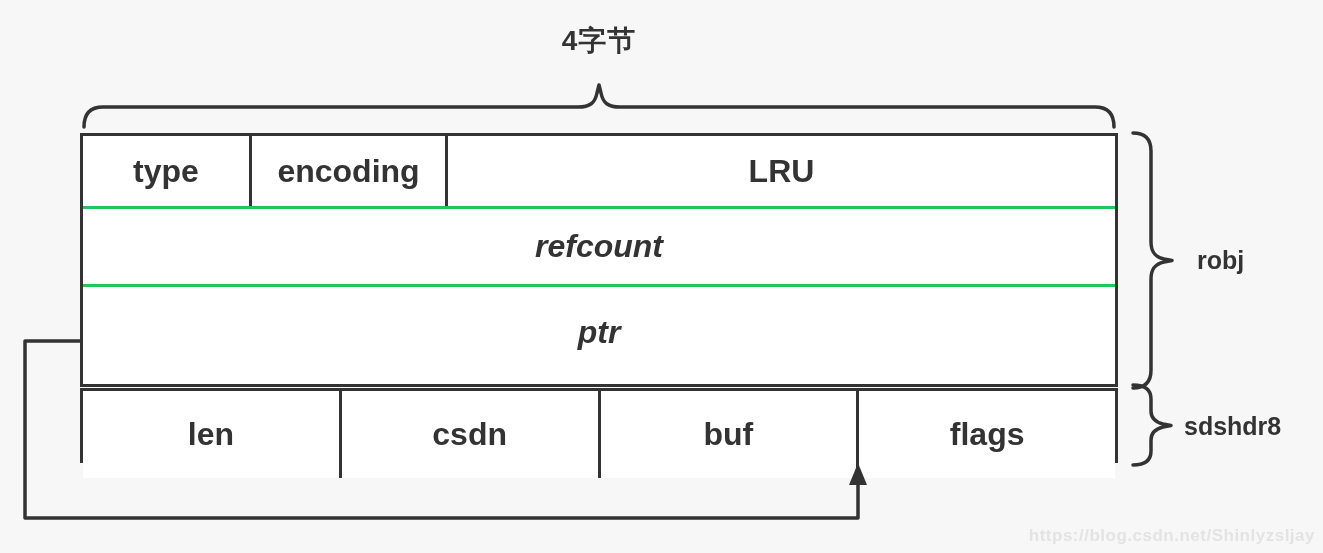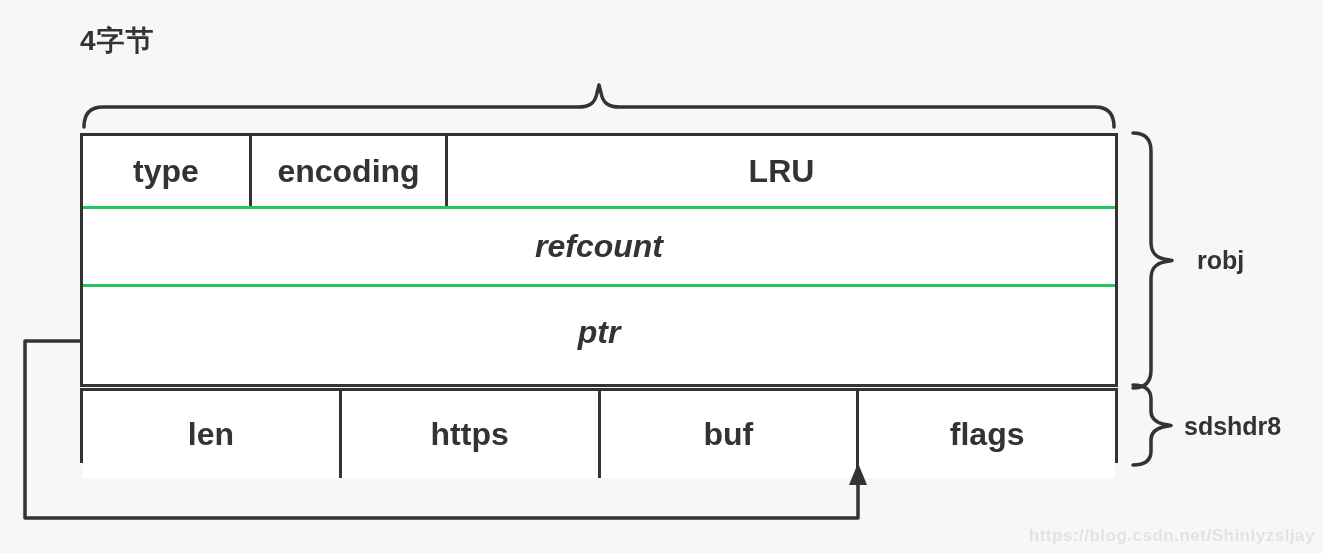--- a/index.html
+++ b/index.html
@@ -10,21 +10,21 @@
     font-family:"Liberation Sans", sans-serif;
     color:#333333;
     overflow:hidden;
   }
   .svg-overlay {
     position:absolute; left:0; top:0; width:1323px; height:553px;
     pointer-events:none;
   }
   .size-label {
     position:absolute; left:80px; top:22px; width:1038px;
-    text-align:left; font-size:28px; font-weight:bold;
+    text-align:center; font-size:28px; font-weight:bold;
     letter-spacing:1px;
   }
   .tbl {
     position:absolute; left:80px; width:1038px;
     background:#ffffff;
     border:3px solid #333333;
     box-sizing:border-box;
   }
   .robj-tbl { top:133px; height:254px; }
   .sds-tbl  { top:388px; height:75px; }
@@ -71,21 +71,21 @@
       <div class="cell">refcount</div>
     </div>
     <div class="row r3">
       <div class="cell">ptr</div>
     </div>
   </div>
 
   <div class="tbl sds-tbl">
     <div class="row r4">
       <div class="cell">len</div>
-      <div class="cell">https</div>
+      <div class="cell">csdn</div>
       <div class="cell">buf</div>
       <div class="cell">flags</div>
     </div>
   </div>
 
   <svg class="svg-overlay" viewBox="0 0 1323 553">
     <g fill="none" stroke="#333333" stroke-width="3.5" stroke-linecap="round" stroke-linejoin="round">
 
       <path d="M 84 127
                C 84 114, 90 107, 103 107

